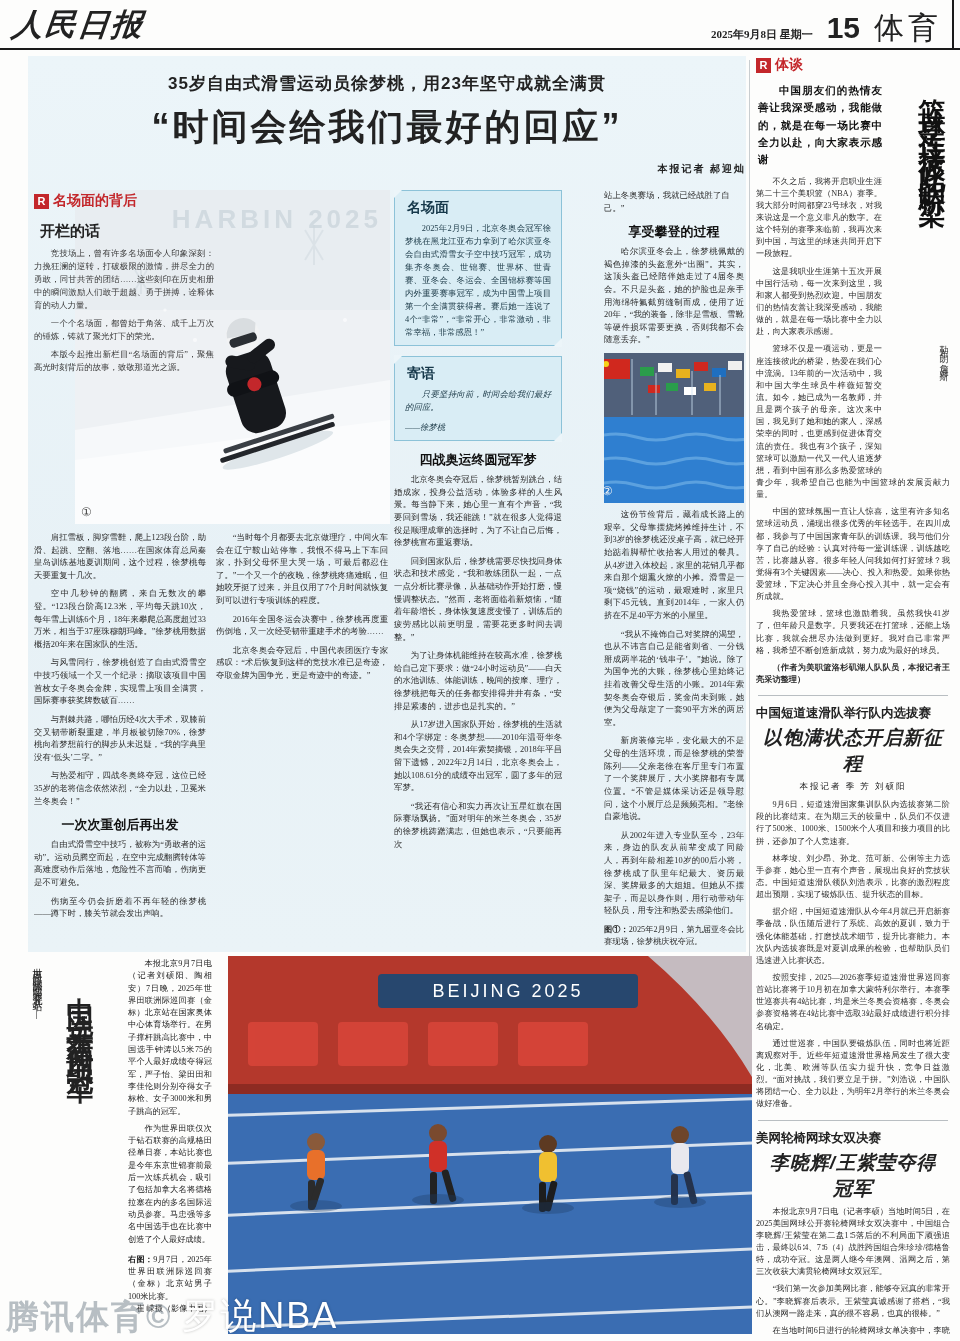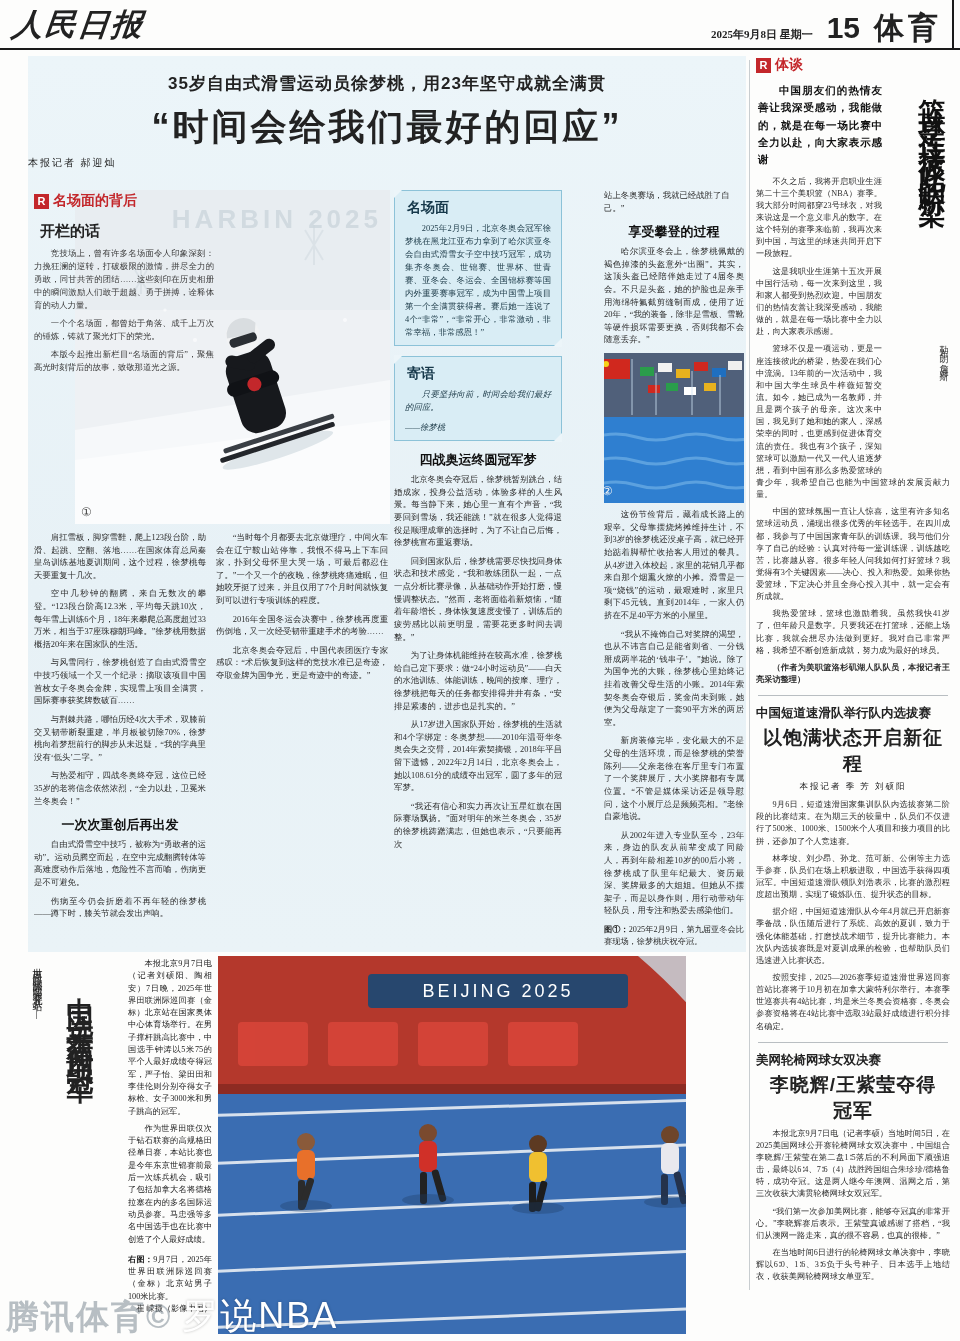--- a/index.html
+++ b/index.html
@@ -5,30 +5,30 @@
   html,body{margin:0;padding:0;background:#e9eaec;}
   .page{position:relative;width:960px;height:1341px;margin:0 auto;background:#fdfdfc;
         font-family:"Liberation Serif","DejaVu Serif",serif;color:#222;overflow:hidden;}
   
   .hd{position:absolute;left:0;top:0;width:960px;height:48px;border-bottom:2px solid #1a1a1a;}
   .hd-masthead{position:absolute;left:12px;top:4px;font-size:31px;font-weight:bold;font-style:italic;
         letter-spacing:2px;transform:skewX(-6deg);font-family:"Liberation Serif",serif;}
   .hd-right{position:absolute;right:18px;top:8px;display:flex;align-items:baseline;gap:14px;}
   .hd-date{font-size:11px;font-weight:bold;}
   .hd-page{font-size:30px;font-weight:bold;font-family:"Liberation Sans",sans-serif;}
-  .hd-section{font-size:30px;font-weight:700;font-family:"Liberation Sans",sans-serif;letter-spacing:4px;}
+  .hd-section{font-size:30px;font-weight:400;font-family:"Liberation Sans",sans-serif;letter-spacing:4px;}
   .hd-bracket{position:absolute;right:6px;top:0;width:2px;height:48px;background:#1a1a1a;}
   
   .feature{position:absolute;left:28px;top:56px;width:718px;height:896px;
         background:linear-gradient(180deg,#ecf5f9 0%,#e7f1f6 60%,#eaf3f7 100%);}
   .f-kicker{text-align:center;padding-top:16px;font-size:17px;font-weight:bold;letter-spacing:1px;
         font-family:"Liberation Sans",sans-serif;}
   .f-headline{text-align:center;margin-top:8px;font-size:36px;font-weight:900;letter-spacing:3px;
         font-family:"Liberation Sans",sans-serif;}
-  .f-byline{text-align:left;margin-top:4px;font-size:10px;letter-spacing:2px;}
+  .f-byline{text-align:right;margin-top:10px;font-size:10px;letter-spacing:2px;font-weight:bold;}
   .fcol p{margin:0 0 6px 0;font-size:8.4px;line-height:1.5;text-align:justify;text-indent:2em;color:#2c2c2c;}
   .subhead{font-size:13px;font-weight:bold;text-align:center;margin:8px 0 5px;
         font-family:"Liberation Sans",sans-serif;color:#111;}
   .leadline{font-size:8.4px;line-height:1.5;color:#2c2c2c;margin:0 0 4px 0;}
   
   .opener{position:absolute;left:6px;top:136px;width:180px;z-index:3;}
   .col-label{display:flex;align-items:center;gap:4px;}
   .badge{width:15px;height:15px;background:#c3272b;color:#fff;font-size:11px;font-weight:bold;
         display:flex;align-items:center;justify-content:center;font-family:"Liberation Sans",sans-serif;}
   .col-label-text{color:#c3272b;font-weight:bold;font-size:14px;font-family:"Liberation Sans",sans-serif;}
@@ -65,33 +65,33 @@
   .rightcol p{margin:0 0 5px;font-size:8.2px;line-height:1.48;text-align:justify;text-indent:2em;color:#2c2c2c;}
   .titan-intro{font-weight:bold;font-size:10.5px !important;line-height:1.65 !important;color:#111 !important;margin:8px 2px 7px !important;}
   .vert-wrap{float:right;width:60px;height:392px;margin:4px 0 6px 8px;writing-mode:vertical-rl;
         display:flex;justify-content:flex-start;}
   .vert-title{font-size:27px;font-weight:900;letter-spacing:11px;font-family:"Liberation Sans",sans-serif;color:#111;}
   .vert-author{font-size:9px;letter-spacing:4px;color:#333;position:relative;top:150px;margin-top:0;}
   .titan-attr{font-weight:bold;}
   .rrule{border:none;border-top:1px solid #b9bec2;margin:9px 2px;}
   .art-kicker{font-size:12.5px;font-weight:bold;font-family:"Liberation Sans",sans-serif;margin:2px 0;}
   .art-headline{text-align:center;font-size:19px;font-weight:900;font-family:"Liberation Sans",sans-serif;
-        letter-spacing:1px;margin:3px 6px 4px;}
+        letter-spacing:1px;margin:3px 6px 4px;font-style:italic;}
   .art-byline{text-align:center;font-size:8.5px;letter-spacing:2px;margin:0 0 6px;}
   
   .athletics{position:absolute;left:28px;top:952px;width:718px;height:386px;}
   .a-vkicker{position:absolute;left:2px;top:8px;writing-mode:vertical-rl;font-size:10px;letter-spacing:3px;
         color:#222;height:330px;}
   .a-vheadline{position:absolute;left:34px;top:24px;writing-mode:vertical-rl;font-size:27px;font-weight:900;
         letter-spacing:9px;font-family:"Liberation Sans",sans-serif;height:350px;}
   .a-text{position:absolute;left:100px;top:6px;width:84px;height:374px;overflow:hidden;}
   .a-text p{margin:0 0 5px;font-size:8.2px;line-height:1.5;text-align:justify;text-indent:2em;}
   .a-text .cap{text-indent:0;margin-top:8px;}
   .a-text b{font-family:"Liberation Sans",sans-serif;}
-  .aphoto{position:absolute;left:190px;top:4px;width:468px;height:378px;overflow:hidden;}
+  .aphoto{position:absolute;left:200px;top:4px;width:524px;height:378px;overflow:hidden;}
   
   .watermark{position:absolute;left:6px;top:1292px;z-index:9;display:flex;align-items:baseline;gap:10px;
         font-family:"Liberation Sans",sans-serif;pointer-events:none;text-align:center;}
   .wm-left{font-size:33px;font-weight:bold;color:rgba(125,138,148,.55);letter-spacing:2px;}
   .wm-right{font-size:36px;color:#fff;letter-spacing:2px;text-shadow:0 0 3px rgba(0,0,0,.25);}
 </style>
 </head>
 <body>
 
 <div class="page">
@@ -258,23 +258,24 @@
       <p>我热爱篮球，篮球也激励着我。虽然我快41岁了，但年龄只是数字。只要我还在打篮球，还能上场比赛，我就会想尽办法做到更好。我对自己非常严格，我希望不断创造新成就，努力成为最好的球员。</p>
       <p class="titan-attr">（作者为美职篮洛杉矶湖人队队员，本报记者王亮采访整理）</p>
     </div>
     <hr class="rrule">
 
     <div>
       <div class="art-kicker">中国短道速滑队举行队内选拔赛</div>
       <div class="art-headline">以饱满状态开启新征程</div>
       <div class="art-byline">本报记者 季 芳 刘硕阳</div>
       <p>9月6日，短道速滑国家集训队队内选拔赛第二阶段的比赛结束。在为期三天的较量中，队员们不仅进行了500米、1000米、1500米个人项目和接力项目的比拼，还参加了个人竞速赛。</p>
-      <p>林孝埈、刘少昂、孙龙、范可新、公俐等主力选手参赛，队员们在场上积极进取，中国选手获得四项冠军。中国短道速滑队领队刘浩表示，比赛的激烈程度超出预期，实现了锻炼队伍、提升状态的目标。</p>
+      <p>林孝埈、刘少昂、孙龙、范可新、公俐等主力选手参赛，她心里一直有个声音，展现出良好的竞技状态。中国短道速滑队领队刘浩表示，比赛的激烈程度超出预期，实现了锻炼队伍、提升状态的目标。</p>
       <p>据介绍，中国短道速滑队从今年4月就已开启新赛季备战，队伍随后进行了系统、高效的夏训，致力于强化体能基础，打磨技战术细节，提升比赛能力。本次队内选拔赛既是对夏训成果的检验，也帮助队员们迅速进入比赛状态。</p>
       <p>按照安排，2025—2026赛季短道速滑世界巡回赛首站比赛将于10月初在加拿大蒙特利尔举行。本赛季世巡赛共有4站比赛，均是米兰冬奥会资格赛，冬奥会参赛资格将在4站比赛中选取3站最好成绩进行积分排名确定。</p>
+      <p>通过世巡赛，中国队要锻炼队伍，同时也将近距离观察对手。近些年短道速滑世界格局发生了很大变化，北美、欧洲等队伍实力提升快，竞争日益激烈。“面对挑战，我们要立足于拼。”刘浩说，中国队将团结一心、全力以赴，为明年2月举行的米兰冬奥会做好准备。</p>
     </div>
     <hr class="rrule">
 
     <div>
       <div class="art-kicker">美网轮椅网球女双决赛</div>
       <div class="art-headline">李晓辉/王紫莹夺得冠军</div>
       <p>本报北京9月7日电（记者李硕）当地时间5日，在2025美国网球公开赛轮椅网球女双决赛中，中国组合李晓辉/王紫莹在第二盘1∶5落后的不利局面下顽强追击，最终以6∶4、7∶6（4）战胜跨国组合朱珍珍/德格鲁特，成功夺冠。这是两人继今年澳网、温网之后，第三次收获大满贯轮椅网球女双冠军。</p>
       <p>“我们第一次参加美网比赛，能够夺冠真的非常开心。”李晓辉赛后表示。王紫莹真诚感谢了搭档，“我们从澳网一路走来，真的很不容易，也真的很棒。”</p>
       <p>在当地时间6日进行的轮椅网球女单决赛中，李晓辉以6∶0、1∶6、3∶6负于头号种子、日本选手上地结衣，收获美网轮椅网球女单亚军。</p>
     </div>

